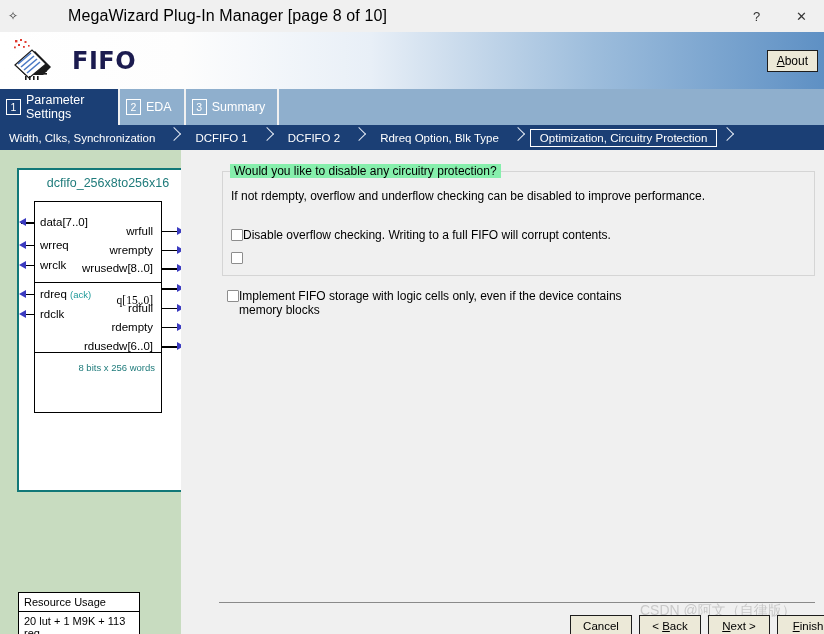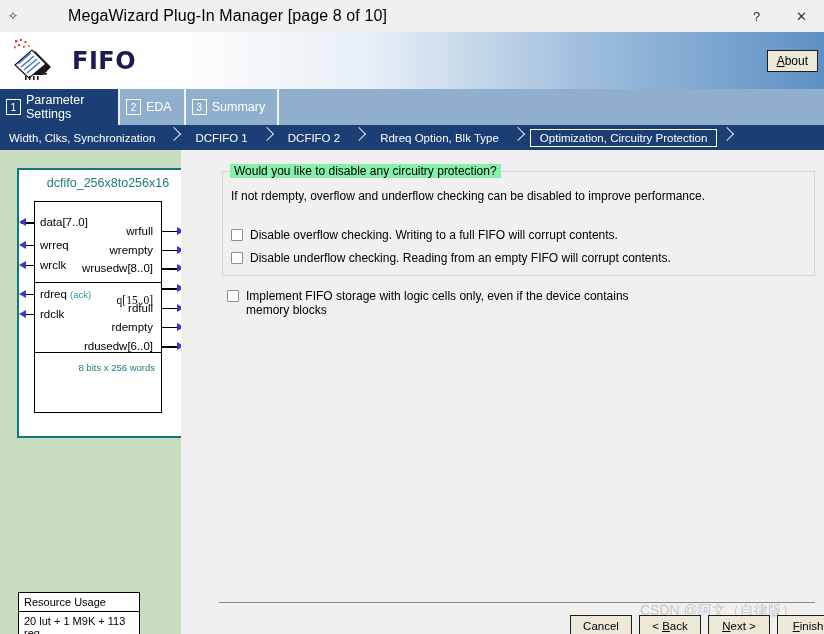--- a/index.html
+++ b/index.html
@@ -70,21 +70,21 @@
 
   
   .leftpanel{
     position:absolute;left:0;top:150px;width:181px;height:484px;background:#c8dcc0;
   }
   .sym-shadow{
     position:absolute;left:23px;top:173px;width:181px;height:260px;
     background:repeating-conic-gradient(#8aa98a 0% 25%, #c8dcc0 0% 50%) 50%/4px 4px;
   }
   .symbol{
-    position:absolute;left:17px;top:168px;width:178px;height:270px;background:#fff;
+    position:absolute;left:17px;top:168px;width:178px;height:324px;background:#fff;
     border:2px solid #127878;box-sizing:border-box;
   }
   .sym-name{
     position:absolute;left:0;top:6px;width:178px;text-align:center;
     color:#1f7b7b;font-size:12.5px;
   }
   .sym-box{
     position:absolute;left:15px;top:31px;width:128px;height:212px;border:1px solid #000;
     box-sizing:border-box;background:#fff;
   }
@@ -108,21 +108,21 @@
   
   .content{position:absolute;left:181px;top:150px;width:643px;height:484px;background:#f0f0f0;}
   .groupbox{
     position:absolute;left:41px;top:21px;width:593px;height:105px;
     border:1px solid #d5d5d5;box-sizing:border-box;background:#f0f0f0;
   }
   .gb-legend{
     position:absolute;left:49px;top:14px;background:#86efac;padding:0 4px;font-size:12px;color:#000;
   }
   .gb-text{position:absolute;left:50px;top:39px;width:555px;font-size:12px;line-height:15px;color:#000;}
-  .cbrow{position:absolute;display:flex;align-items:flex-start;gap:7px;font-size:12px;cursor:default;}
+  .cbrow{position:absolute;display:flex;align-items:flex-start;font-size:12px;cursor:default;}
   .cbox{
     width:12px;height:12px;border:1px solid #8d8d8d;background:#fff;box-sizing:border-box;
     flex:0 0 auto;margin-top:1px;border-radius:1px;
   }
   .cb-label{line-height:14px;}
 
   .hr{position:absolute;left:38px;top:452px;width:596px;height:0;border-top:1.5px solid #8a8a8a;}
 
   
   .footer{position:absolute;left:570px;top:615px;display:flex;gap:7px;}
@@ -277,21 +277,20 @@
   <div class="groupbox"></div>
   <div class="gb-legend">Would you like to disable any circuitry protection?</div>
   <div class="gb-text">If not rdempty, overflow and underflow checking can be disabled to improve performance.</div>
 
   <div class="cbrow" style="left:50px;top:78px;width:545px;">
     <span class="cbox"></span>
     <span class="cb-label">Disable overflow checking. Writing to a full FIFO will corrupt contents.</span>
   </div>
   <div class="cbrow" style="left:50px;top:101px;width:545px;">
     <span class="cbox"></span>
-    <span class="cb-label">Disable underflow checking. Reading from an empty FIFO will corrupt contents.</span>
   </div>
 
   <div class="cbrow" style="left:46px;top:139px;width:420px;">
     <span class="cbox"></span>
     <span class="cb-label">Implement FIFO storage with logic cells only, even if the device contains memory blocks</span>
   </div>
 
   <div class="hr"></div>
 </div>
 

